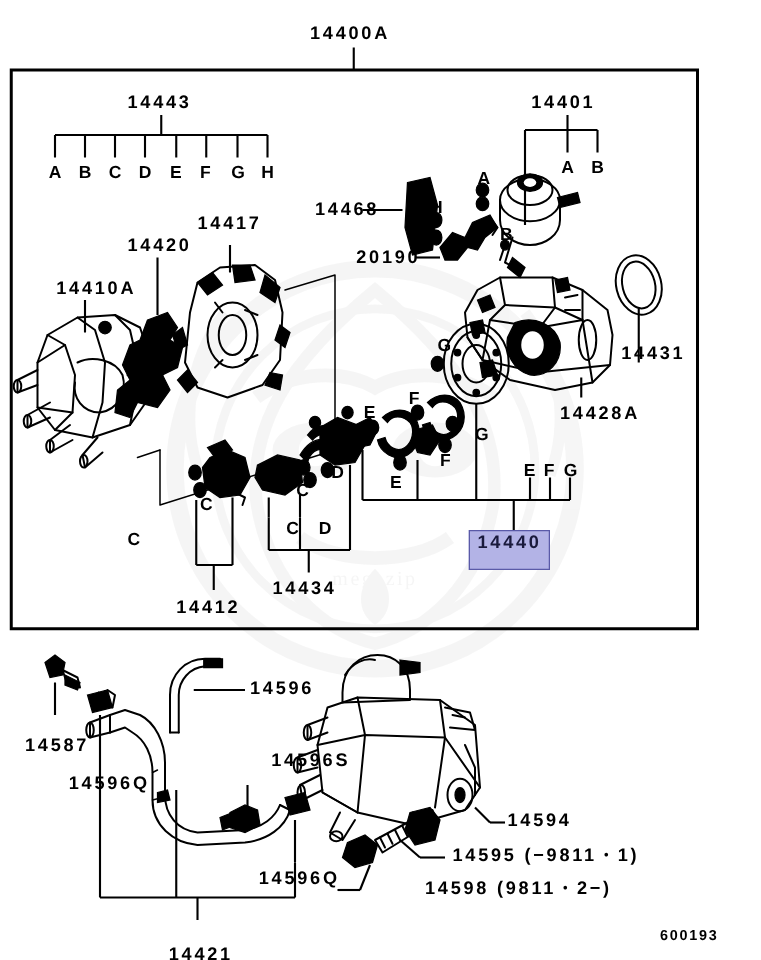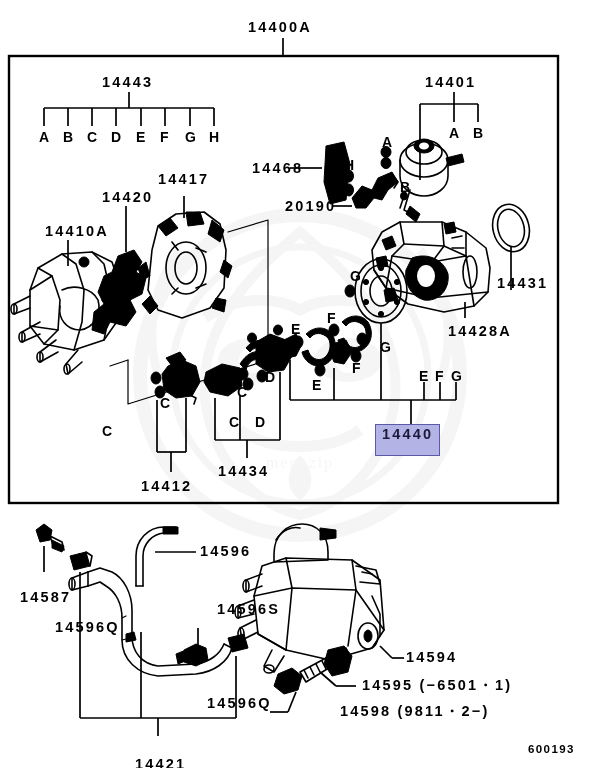--- a/index.html
+++ b/index.html
@@ -469,18 +469,18 @@
   <div class="label alpha" style="left:435px; top:369px;">F</div>
   <div class="label alpha" style="left:451px; top:369px;">G</div>
 
   <div class="label pn" style="left:20px; top:570px;margin-top:20px;">14587</div>
   <div class="label pn" style="left:200px; top:544px;">14596</div>
   <div class="label pn" style="left:170px; top:602px;margin-left:47px;">14596S</div>
   <div class="label pn" style="left:55px; top:620px;">14596Q</div>
   <div class="label pn" style="left:207px; top:696px;">14596Q</div>
   <div class="label pn" style="left:135px; top:741px;margin-top:16px;">14421</div>
   <div class="label pn" style="left:406px; top:650px;">14594</div>
-  <div class="label pn" style="left:362px; top:678px;">14595 (−6501・1)</div>
+  <div class="label pn" style="left:362px; top:678px;">14595 (−9811・1)</div>
   <div class="label pn" style="left:340px; top:704px;">14598 (9811・2−)</div>
 
   <div class="label footer-code" style="left:528px; top:744px;">600193</div>
 
 </div>
 
 </body></html>

